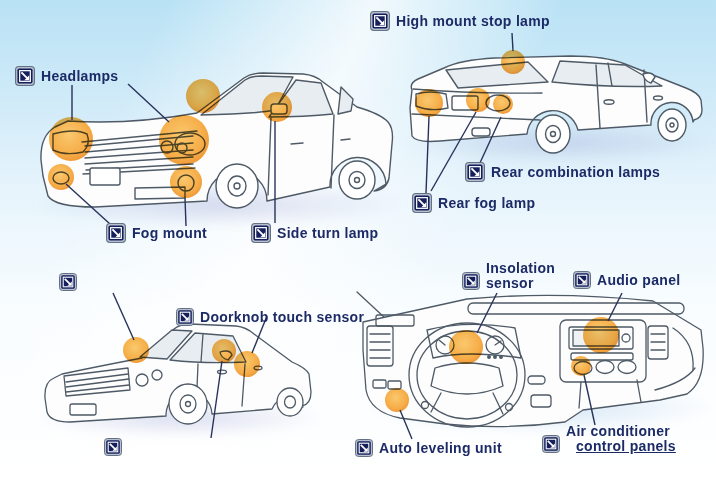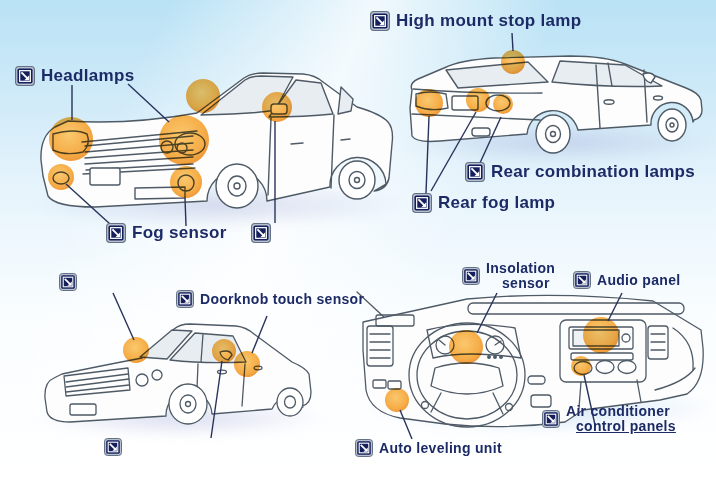--- a/index.html
+++ b/index.html
@@ -20,25 +20,25 @@
     position:absolute; border-radius:50%; mix-blend-mode:multiply; pointer-events:none;
     background:radial-gradient(circle at 45% 40%, rgba(252,199,102,.95) 0%, rgba(247,168,56,.92) 55%, rgba(238,140,40,.95) 82%, rgba(233,128,34,.55) 100%);
   }
   #leaders{position:absolute; left:0; top:0; pointer-events:none;}
   #leaders line{stroke:#27335a; stroke-width:1.4;}
   .lbl{
     position:absolute; display:flex; align-items:center; gap:6px;
     color:#1c2a66; font-weight:700; letter-spacing:.3px; white-space:nowrap;
     cursor:pointer;
   }
-  .lbl.big{font-size:17px;}
+  .lbl.big{font-size:14px;}
   .lbl.small{font-size:14px;}
-  .lbl.twolines{align-items:center;}
+  .lbl.twolines{align-items:flex-end;}
   .lbl .txt{line-height:1.05;}
-  .lbl .l2{margin-left:16px;}
+  .lbl .l2{margin-left:0;}
   .lbl.indent2 .l2{margin-left:10px;text-decoration:underline;}
   .ic{flex:0 0 auto; display:block;}
   .ic.b{width:20px;height:20px;}
   .ic.s{width:18px;height:18px;}
 </style>
 </head>
 <body>
 
 <svg width="0" height="0" style="position:absolute" aria-hidden="true">
   <defs>
@@ -237,26 +237,27 @@
   <div class="lbl big" style="left:15px;top:66px">
     <svg class="ic b" viewBox="0 0 18 18">
         <use href="#lnk-icon"></use>
       </svg>
     <span class="txt">Headlamps</span>
   </div>
   <div class="lbl big" style="left:106px;top:223px">
     <svg class="ic b" viewBox="0 0 18 18">
         <use href="#lnk-icon"></use>
       </svg>
-    <span class="txt">Fog sensor</span>
+    <span class="txt">Fog mount</span>
   </div>
   <div class="lbl big" style="left:251px;top:223px">
     <svg class="ic b" viewBox="0 0 18 18">
         <use href="#lnk-icon"></use>
       </svg>
+    <span class="txt">Side turn lamp</span>
   </div>
   <div class="lbl big" style="left:370px;top:11px">
     <svg class="ic b" viewBox="0 0 18 18">
         <use href="#lnk-icon"></use>
       </svg>
     <span class="txt">High mount stop lamp</span>
   </div>
   <div class="lbl big" style="left:412px;top:193px">
     <svg class="ic b" viewBox="0 0 18 18">
         <use href="#lnk-icon"></use>
@@ -267,21 +268,21 @@
     <svg class="ic b" viewBox="0 0 18 18">
         <use href="#lnk-icon"></use>
       </svg>
     <span class="txt">Rear combination lamps</span>
   </div>
   <div class="lbl small" style="left:59px;top:273px">
     <svg class="ic s" viewBox="0 0 18 18">
         <use href="#lnk-icon"></use>
       </svg>
   </div>
-  <div class="lbl small" style="left:176px;top:290px">
+  <div class="lbl small" style="left:176px;top:308px">
     <svg class="ic s" viewBox="0 0 18 18">
         <use href="#lnk-icon"></use>
       </svg>
     <span class="txt">Doorknob touch sensor</span>
   </div>
   <div class="lbl small" style="left:104px;top:438px">
     <svg class="ic s" viewBox="0 0 18 18">
         <use href="#lnk-icon"></use>
       </svg>
   </div>
@@ -299,21 +300,21 @@
         <use href="#lnk-icon"></use>
       </svg>
     <span class="txt">Audio panel</span>
   </div>
   <div class="lbl small" style="left:355px;top:439px">
     <svg class="ic s" viewBox="0 0 18 18">
         <use href="#lnk-icon"></use>
       </svg>
     <span class="txt">Auto leveling unit</span>
   </div>
-  <div class="lbl small twolines indent2" style="left:542px;top:404px">
+  <div class="lbl small twolines indent2" style="left:542px;top:424px">
     <svg class="ic s" viewBox="0 0 18 18">
         <use href="#lnk-icon"></use>
       </svg>
     <span class="txt">
       <span class="l1" style="display:block">Air conditioner</span>
       <span class="l2" style="display:block">control panels</span>
     </span>
   </div>
 
 </div>

